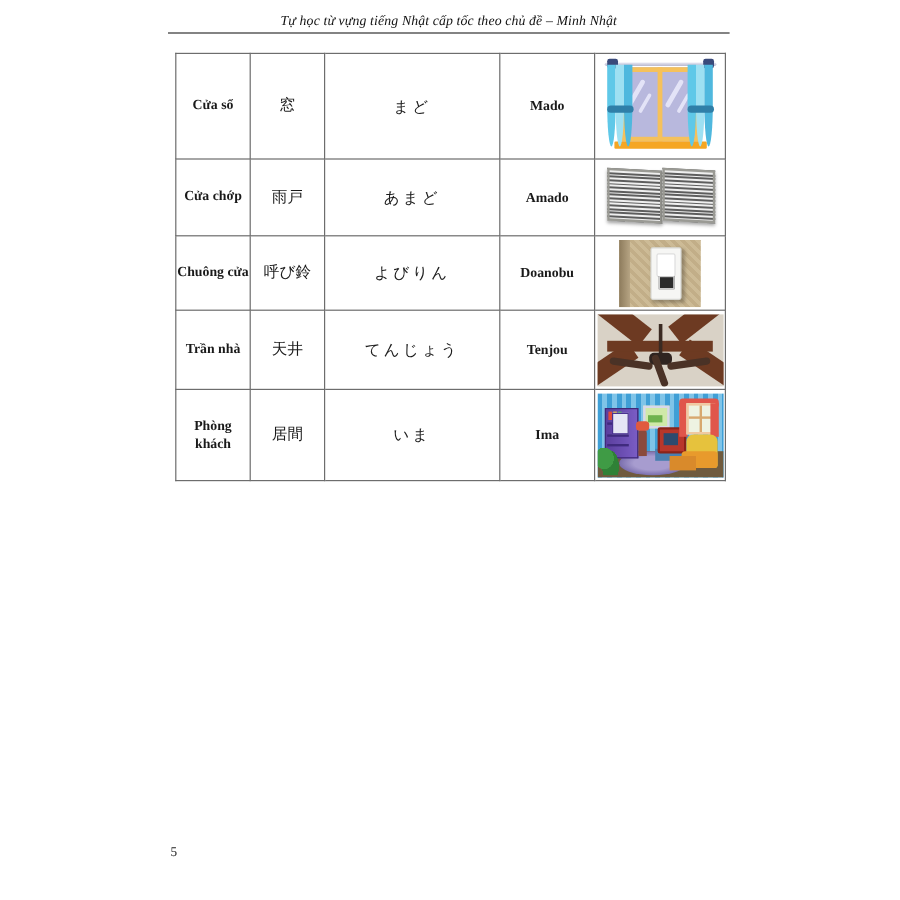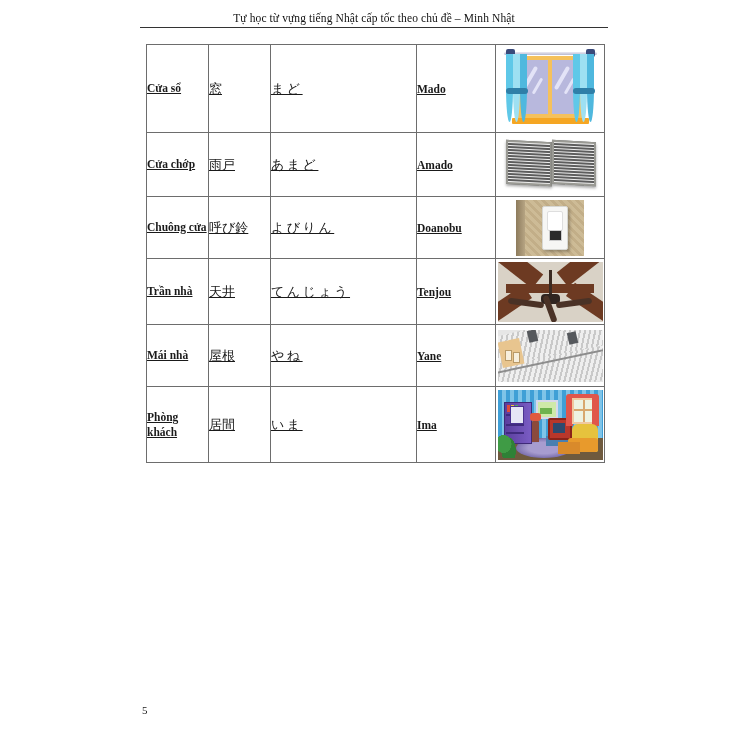--- a/index.html
+++ b/index.html
@@ -24,20 +24,21 @@
 
   
   .header {
     position: absolute;
     left: 140px;
     top: 12px;
     width: 468px;
     text-align: center;
   }
   .header-text {
+    font-style: italic;
     font-size: 11.5px;
     letter-spacing: .1px;
     color: #111;
     white-space: nowrap;
     display: block;
   }
   .header-rule {
     margin-top: 3px;
     border-bottom: 1px solid #333;
     width: 100%;
@@ -47,23 +48,23 @@
   .vocab-table {
     position: absolute;
     left: 146px;
     top: 44px;
     width: 458px;
     border-collapse: collapse;
     table-layout: fixed;
   }
   .vocab-table td {
     border: 1px solid #6d6d6d;
+    text-align: center;
     vertical-align: middle;
     padding: 0;
-    text-decoration: underline;
   }
   .col-vi    { width: 62px; }
   .col-kanji { width: 62px; }
   .col-kana  { width: 146px; }
   .col-romaji{ width: 79px; }
   .col-img   { width: 109px; }
 
   .cell-vi {
     font-size: 11.5px;
     font-weight: bold;
@@ -592,38 +593,20 @@
             <div class="beam bm5"></div>
             <div class="rod"></div>
             <div class="motor"></div>
             <div class="blade bl1"></div>
             <div class="blade bl2"></div>
             <div class="blade bl3"></div>
           </div>
         </td>
       </tr>
 
-      <tr style="height:62px">
-        <td class="cell-vi">Mái nhà</td>
-        <td class="cell-kanji">屋根</td>
-        <td class="cell-kana">やね</td>
-        <td class="cell-romaji">Yane</td>
-        <td class="cell-img">
-          <div class="thumb pic-roof">
-            <div class="slope sl1"></div>
-            <div class="slope sl2"></div>
-            <div class="ridge"></div>
-            <div class="wall"></div>
-            <div class="win w1"></div>
-            <div class="win w2"></div>
-            <div class="dormer d1"></div>
-            <div class="dormer d2"></div>
-          </div>
-        </td>
-      </tr>
 
       <tr style="height:76px">
         <td class="cell-vi">Phòng khách</td>
         <td class="cell-kanji">居間</td>
         <td class="cell-kana">いま</td>
         <td class="cell-romaji">Ima</td>
         <td class="cell-img">
           <div class="thumb pic-living">
             <div class="floor"></div>
             <div class="rug"></div>

